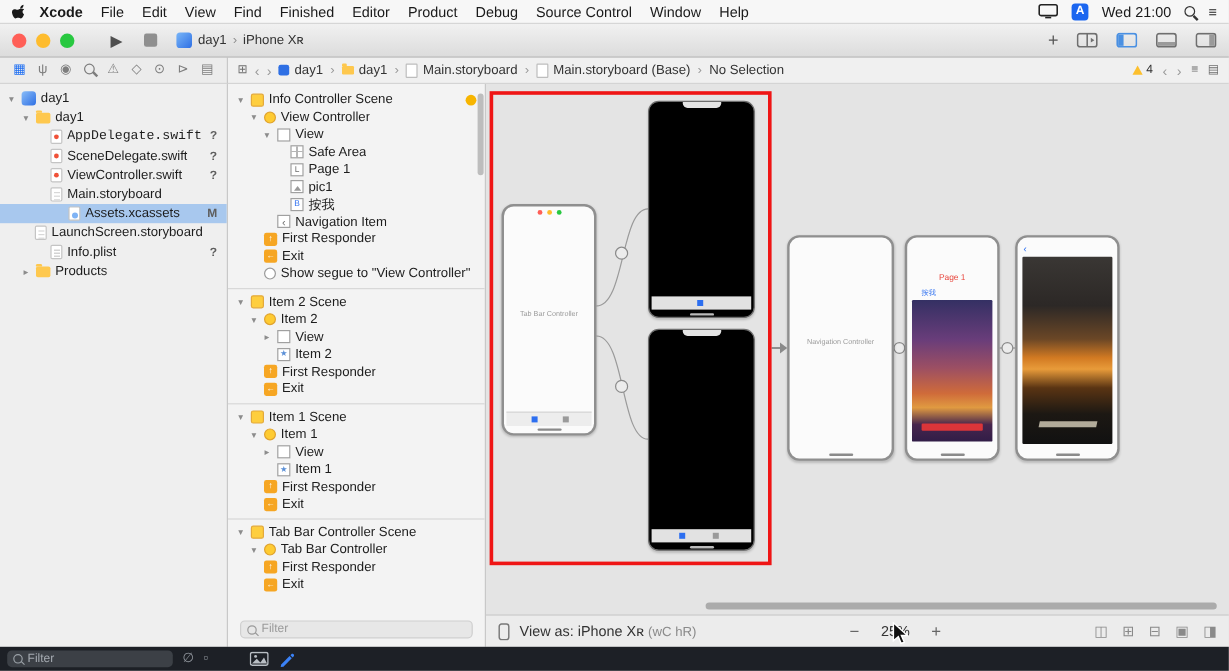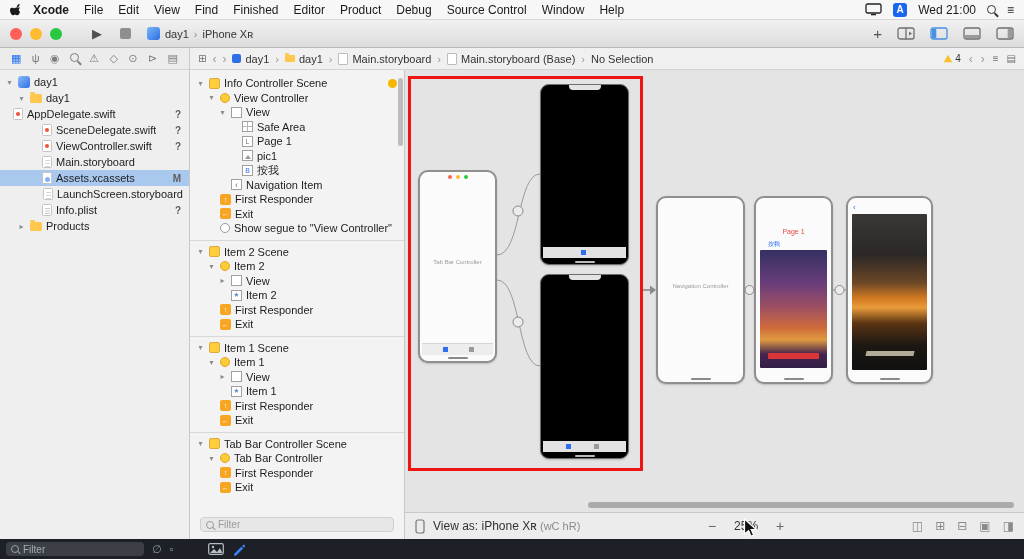--- a/index.html
+++ b/index.html
@@ -277,21 +277,21 @@
       <div class="nrow" style="padding-left: 5px;">
         <span class="disc">▾</span>
         <i class="fi fi-project"></i>
         <span class="lbl">day1</span>
       </div>
       <div class="nrow" style="padding-left: 17px;">
         <span class="disc">▾</span>
         <i class="fi fi-folder"></i>
         <span class="lbl">day1</span>
       </div>
-      <div class="nrow" style="">
+      <div class="nrow" style="padding-left: 29px; font-family: Liberation Mono, monospace;">
         <span class="disc"></span>
         <i class="fi fi-swift"></i>
         <span class="lbl">AppDelegate.swift</span>
         <span class="badge">?</span>
       </div>
       <div class="nrow" style="padding-left: 29px;">
         <span class="disc"></span>
         <i class="fi fi-swift"></i>
         <span class="lbl">SceneDelegate.swift</span>
         <span class="badge">?</span>
@@ -300,27 +300,27 @@
         <span class="disc"></span>
         <i class="fi fi-swift"></i>
         <span class="lbl">ViewController.swift</span>
         <span class="badge">?</span>
       </div>
       <div class="nrow" style="padding-left: 29px;">
         <span class="disc"></span>
         <i class="fi fi-storyboard"></i>
         <span class="lbl">Main.storyboard</span>
       </div>
-      <div class="nrow sel" style="padding-left: 29px;">
+      <div class="nrow sel" style="padding-left: 44px;">
         <span class="disc"></span>
         <i class="fi fi-assets"></i>
         <span class="lbl">Assets.xcassets</span>
         <span class="badge">M</span>
       </div>
-      <div class="nrow" style="padding-left: 30px;">
+      <div class="nrow" style="padding-left: 16px;">
         <span class="disc"></span>
         <i class="fi fi-storyboard"></i>
         <span class="lbl">LaunchScreen.storyboard</span>
       </div>
       <div class="nrow" style="padding-left: 29px;">
         <span class="disc"></span>
         <i class="fi fi-plist"></i>
         <span class="lbl">Info.plist</span>
         <span class="badge">?</span>
       </div>

